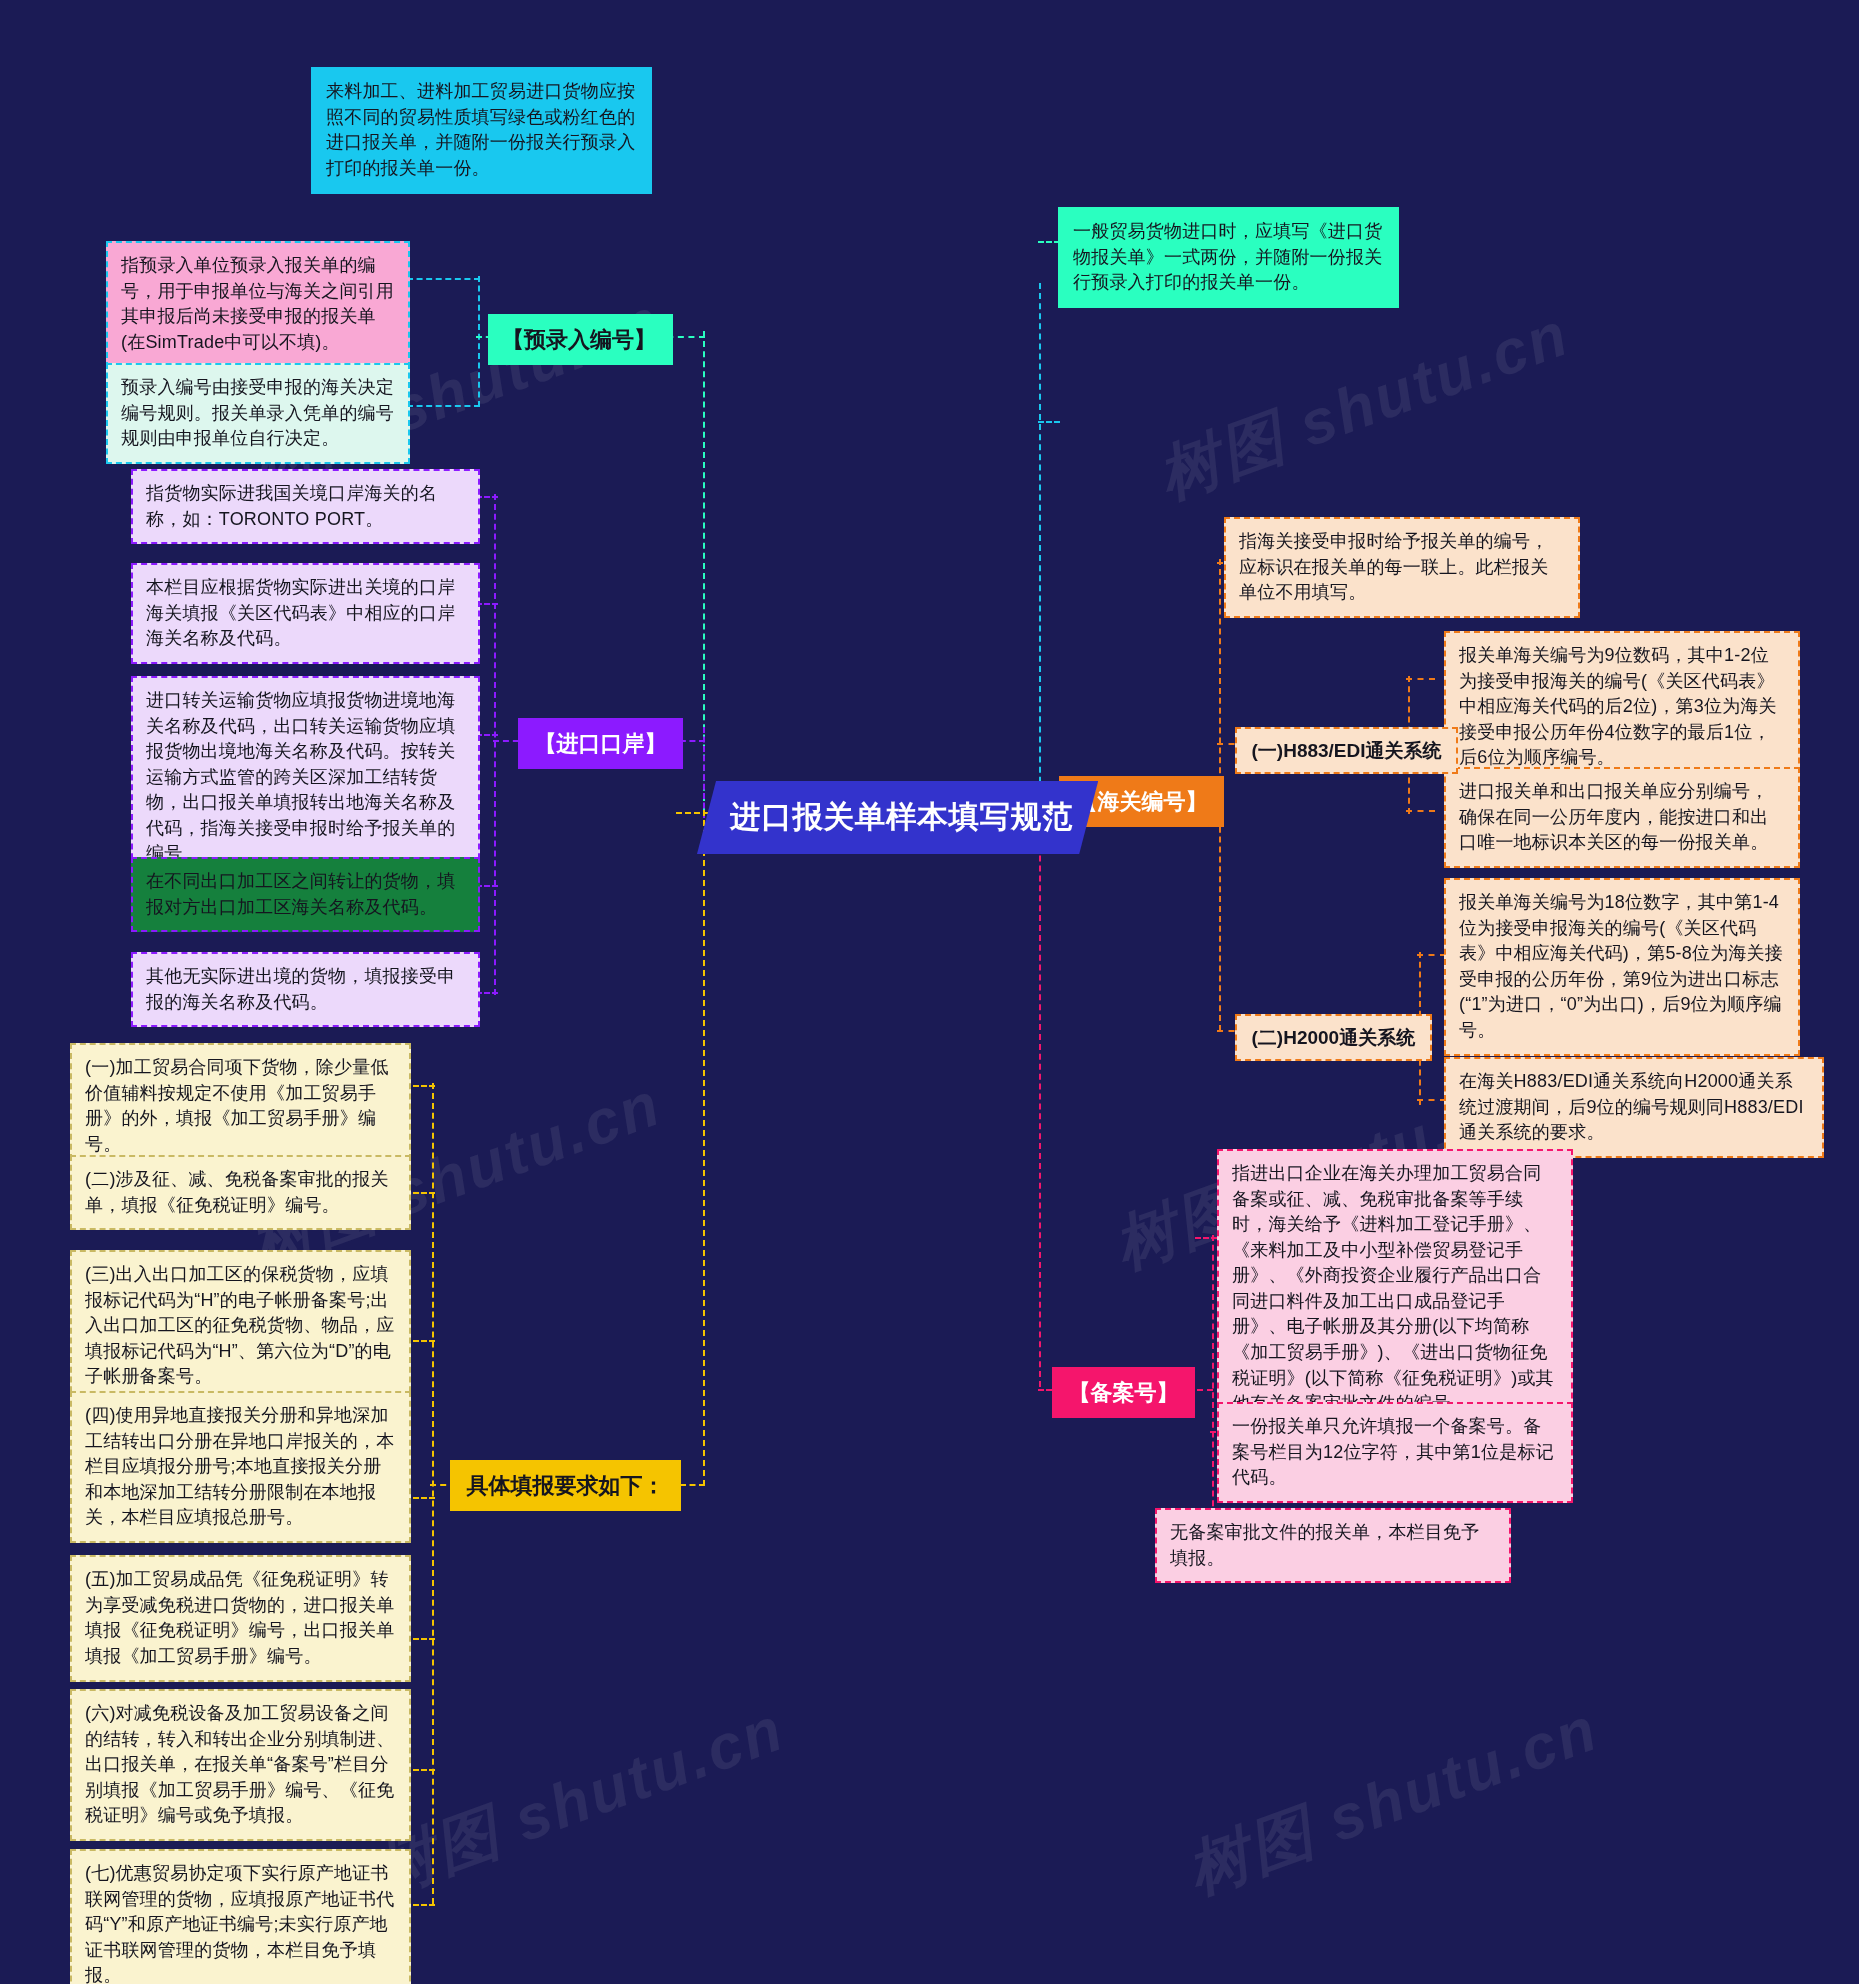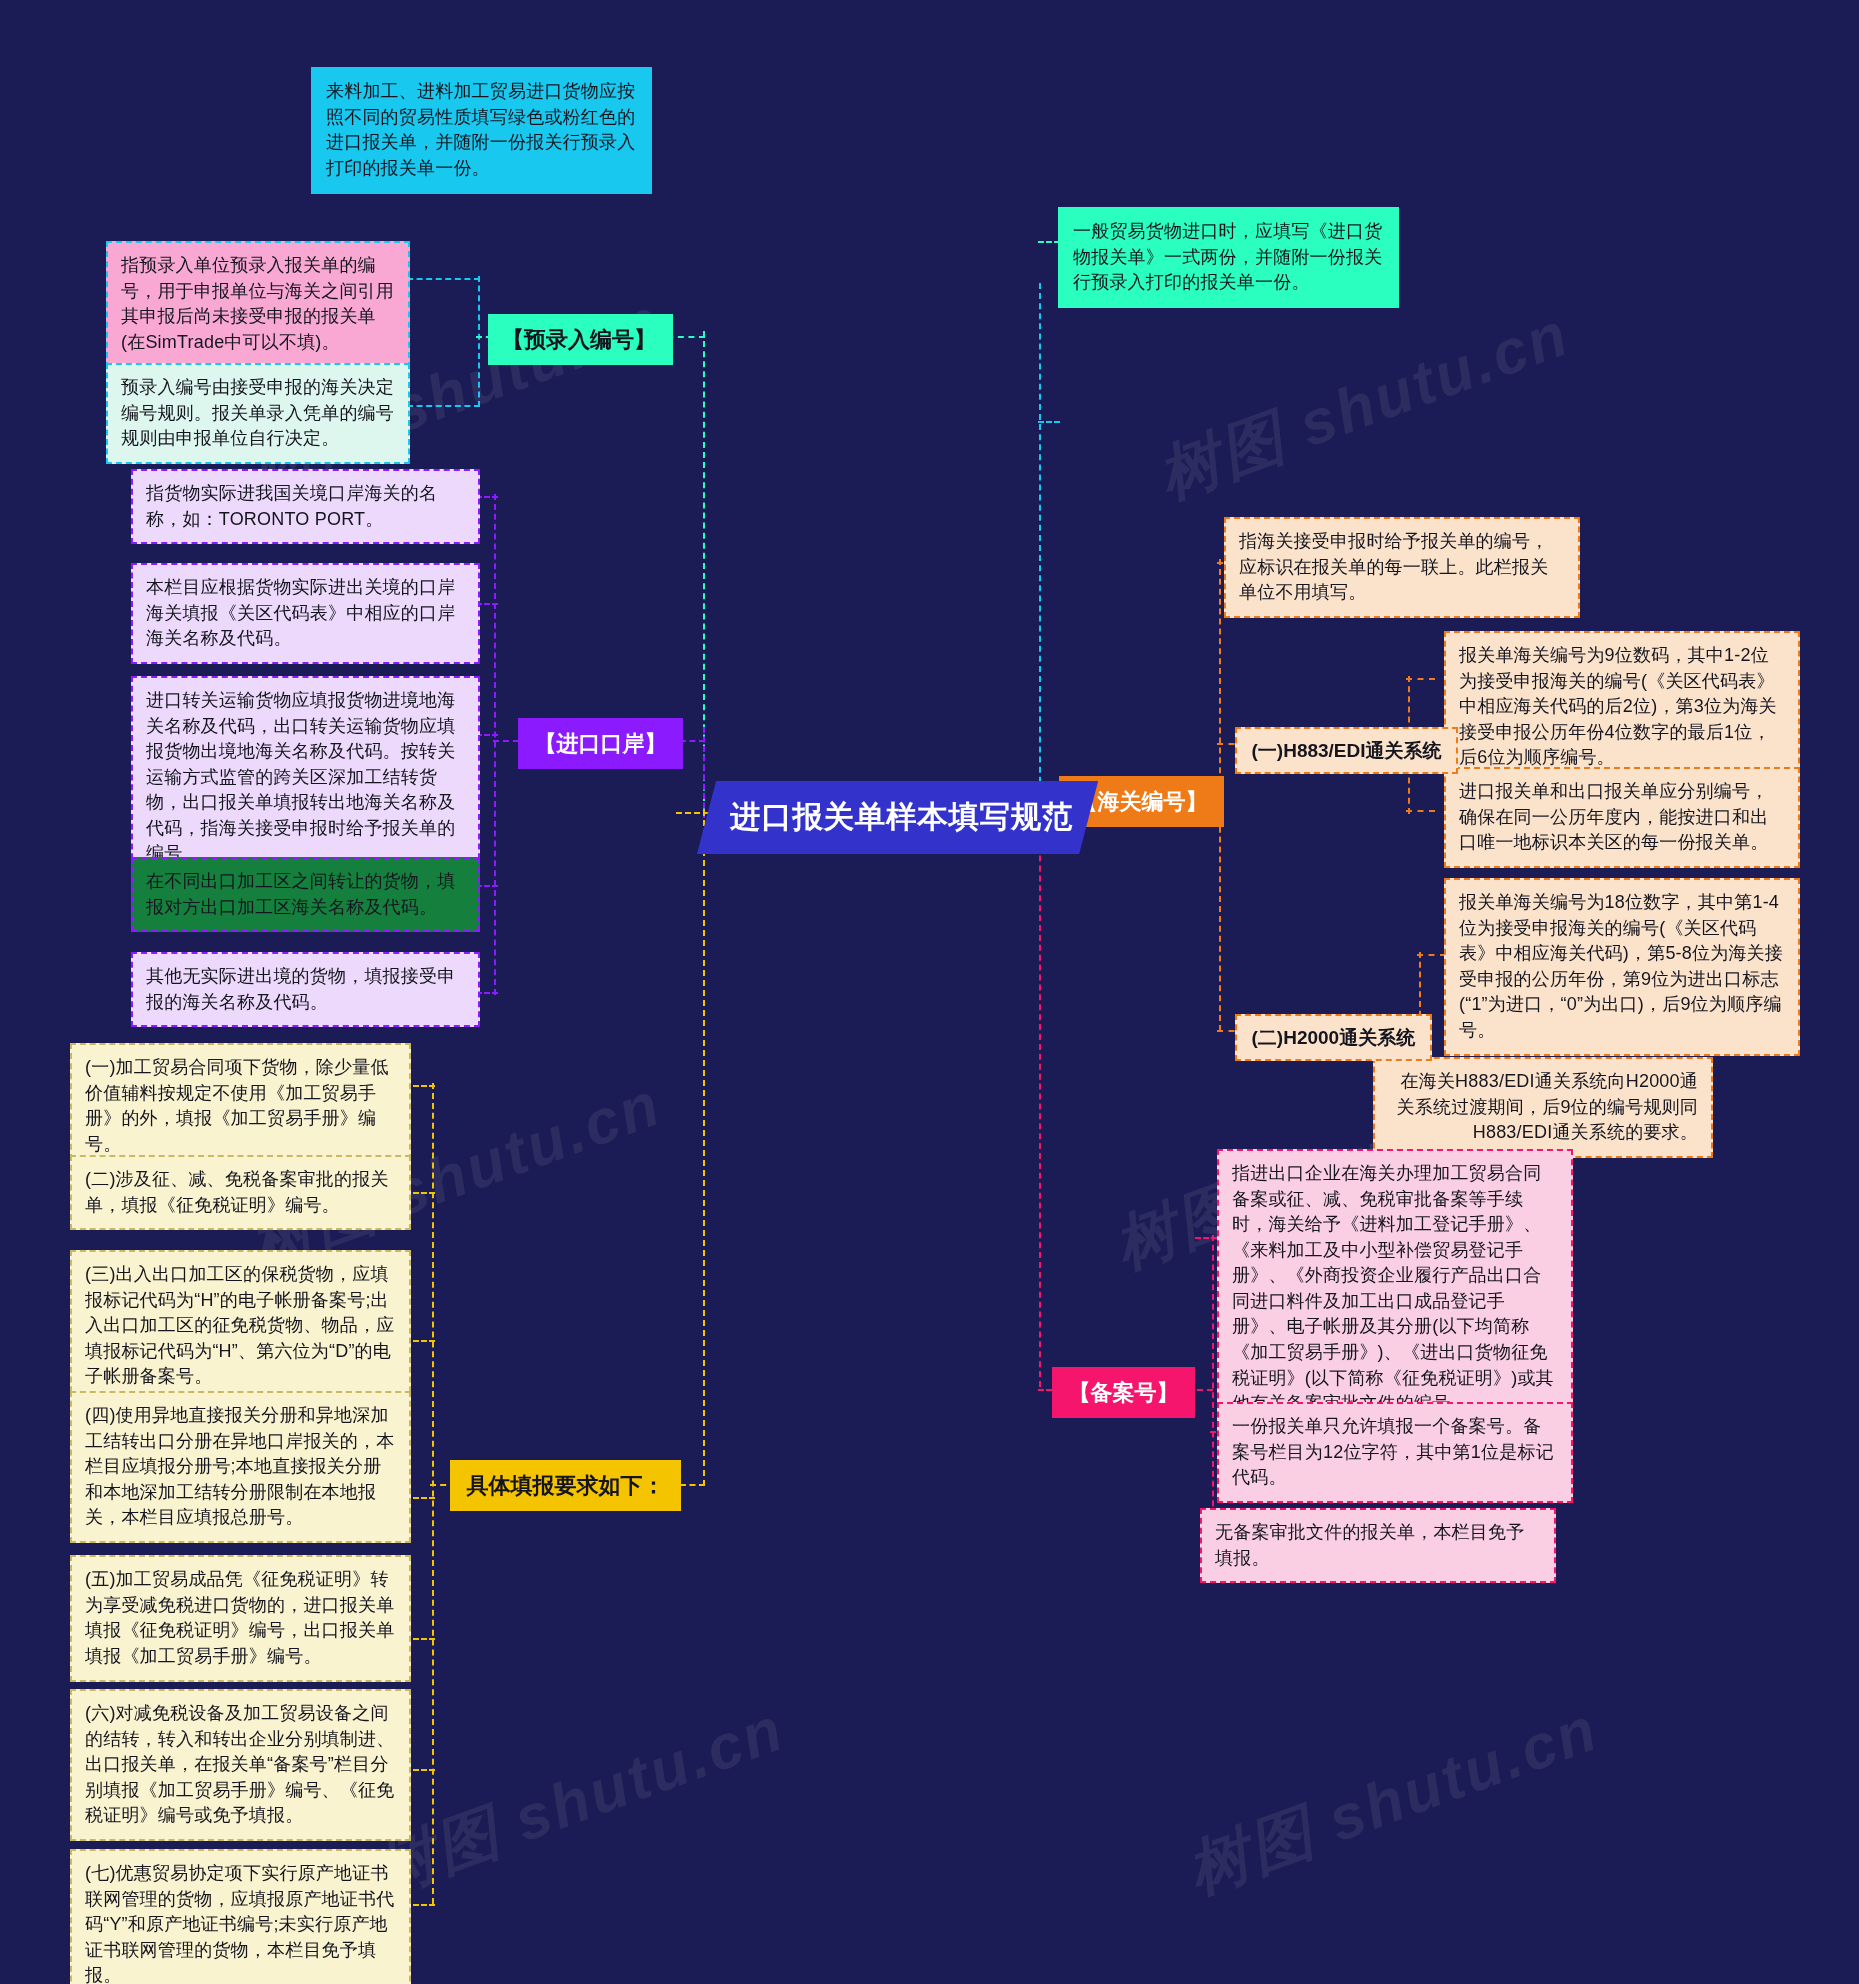--- a/index.html
+++ b/index.html
@@ -165,21 +165,21 @@
 
   <div class="branch" style="left:1059px; top:776px; background:#ef7a18; color:#ffffff; border-color:#ef7a18;">【海关编号】</div>
   <div class="node" style="left:1224px; top:517px; width:356px; background:#fbe2cb; border-color:#ef7a18;">指海关接受申报时给予报关单的编号，应标识在报关单的每一联上。此栏报关单位不用填写。</div>
 
   <div class="branch" style="left:1235px; top:727px; background:#fbe2cb; color:#15151f; font-size:19px; border-color:#ef7a18;">(一)H883/EDI通关系统</div>
   <div class="node" style="left:1444px; top:631px; width:356px; background:#fbe2cb; border-color:#ef7a18;">报关单海关编号为9位数码，其中1-2位为接受申报海关的编号(《关区代码表》中相应海关代码的后2位)，第3位为海关接受申报公历年份4位数字的最后1位，后6位为顺序编号。</div>
   <div class="node" style="left:1444px; top:767px; width:356px; background:#fbe2cb; border-color:#ef7a18;">进口报关单和出口报关单应分别编号，确保在同一公历年度内，能按进口和出口唯一地标识本关区的每一份报关单。</div>
 
   <div class="branch" style="left:1235px; top:1014px; background:#fbe2cb; color:#15151f; font-size:19px; border-color:#ef7a18;">(二)H2000通关系统</div>
   <div class="node" style="left:1444px; top:878px; width:356px; background:#fbe2cb; border-color:#ef7a18;">报关单海关编号为18位数字，其中第1-4位为接受申报海关的编号(《关区代码表》中相应海关代码)，第5-8位为海关接受申报的公历年份，第9位为进出口标志(“1”为进口，“0”为出口)，后9位为顺序编号。</div>
-  <div class="node" style="left:1373px; top:1057px; width:340px; background:#fbe2cb; border-color:#ef7a18;text-align:right;">在海关H883/EDI通关系统向H2000通关系统过渡期间，后9位的编号规则同H883/EDI通关系统的要求。</div>
+  <div class="node" style="left:1444px; top:1057px; width:380px; background:#fbe2cb; border-color:#ef7a18;">在海关H883/EDI通关系统向H2000通关系统过渡期间，后9位的编号规则同H883/EDI通关系统的要求。</div>
 
   <div class="branch" style="left:1052px; top:1367px; background:#f5156c; color:#ffffff; border-color:#f5156c;">【备案号】</div>
   <div class="node" style="left:1217px; top:1149px; width:356px; background:#fbcfe3; border-color:#f5156c;">指进出口企业在海关办理加工贸易合同备案或征、减、免税审批备案等手续时，海关给予《进料加工登记手册》、《来料加工及中小型补偿贸易登记手册》、《外商投资企业履行产品出口合同进口料件及加工出口成品登记手册》、电子帐册及其分册(以下均简称《加工贸易手册》)、《进出口货物征免税证明》(以下简称《征免税证明》)或其他有关备案审批文件的编号。</div>
   <div class="node" style="left:1217px; top:1402px; width:356px; background:#fbcfe3; border-color:#f5156c;">一份报关单只允许填报一个备案号。备案号栏目为12位字符，其中第1位是标记代码。</div>
-  <div class="node" style="left:1200px; top:1508px; width:356px; background:#fbcfe3; border-color:#f5156c;">无备案审批文件的报关单，本栏目免予填报。</div>
+  <div class="node" style="left:1155px; top:1508px; width:356px; background:#fbcfe3; border-color:#f5156c;">无备案审批文件的报关单，本栏目免予填报。</div>
 
 </div>
 
 
 </body></html>

